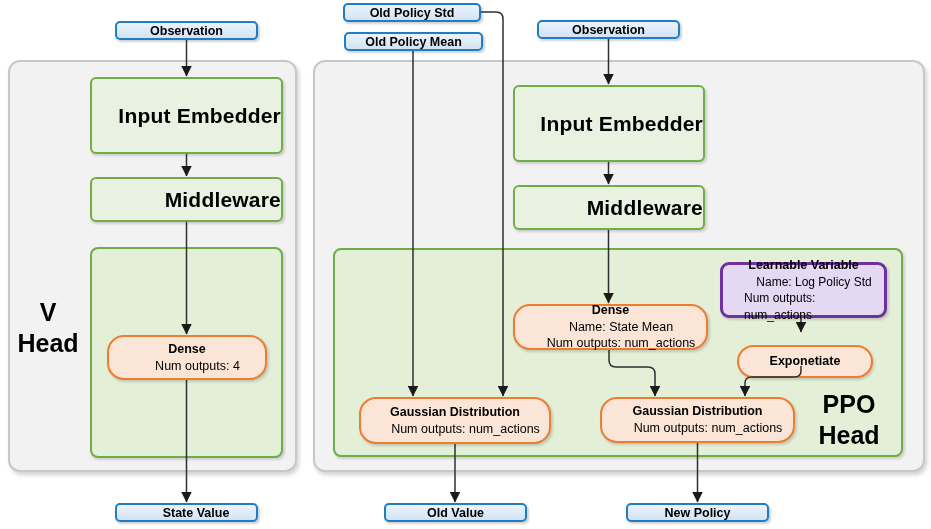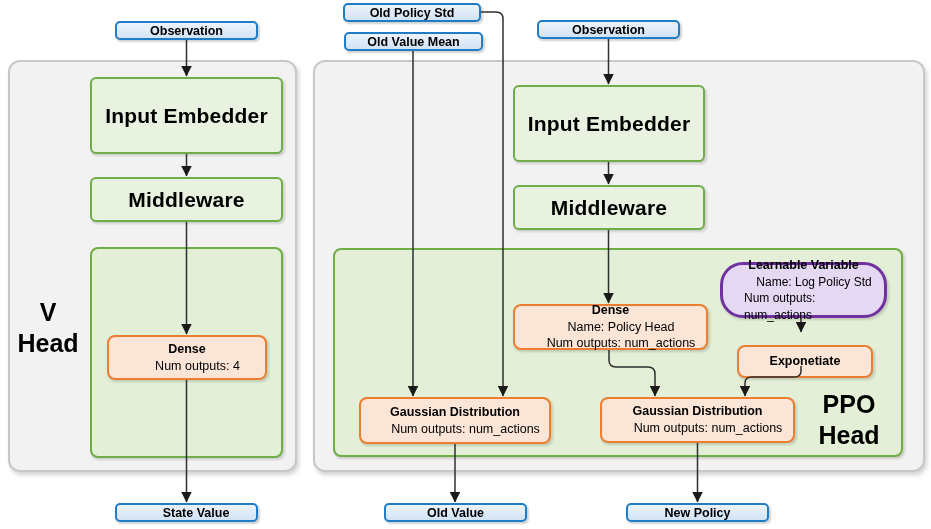--- a/index.html
+++ b/index.html
@@ -11,26 +11,26 @@
   .panel{
     background:#f2f2f2;border:2px solid #c6c9cb;border-radius:12px;
     box-shadow:2px 3px 4px rgba(0,0,0,0.18);
   }
   .green-container{
     background:#e3efd7;border:2.5px solid #6fad46;border-radius:8px;
     box-shadow:1.5px 2px 2.5px rgba(0,0,0,0.15);
   }
   .green-node{
     background:#e9f2e0;border:2.5px solid #6fad46;border-radius:6px;
-    display:flex;align-items:center;justify-content:center;
+    display:flex;align-items:center;justify-content:flex-end;
     font-weight:bold;font-size:21px;letter-spacing:0.2px;
     box-shadow:1.5px 2px 2.5px rgba(0,0,0,0.15);
   }
   .orange-node{
-    background:#fbe5d6;border:2.5px solid #ed7d31;border-radius:8px;
+    background:#fbe5d6;border:2.5px solid #ed7d31;border-radius:17px;
     display:flex;flex-direction:column;align-items:center;justify-content:center;
     box-shadow:1.5px 2px 2.5px rgba(0,0,0,0.15);line-height:1.35;
   }
   .purple-node{
     background:#e5d8f2;border:3px solid #7030a0;border-radius:9px;
     display:flex;flex-direction:column;align-items:center;justify-content:center;
     box-shadow:1.5px 2px 2.5px rgba(0,0,0,0.15);line-height:1.35;
   }
   .blue-node{
     background:linear-gradient(#ecf3fb,#d2e3f5);
@@ -75,38 +75,38 @@
   </div>
   <div class="abs big-label" style="left:8px;top:297px;width:80px;">
     <div>V</div>
     <div>Head</div>
   </div>
 
   <div class="abs blue-node" style="left:343px;top:3px;width:138px;height:19px;">
     <span>Old Policy Std</span>
   </div>
   <div class="abs blue-node" style="left:344px;top:32px;width:139px;height:19px;">
-    <span>Old Value Mean</span>
+    <span>Old Policy Mean</span>
   </div>
   <div class="abs blue-node" style="left:537px;top:20px;width:143px;height:19px;">
     <span>Observation</span>
   </div>
 
   <div class="abs green-node" style="left:513px;top:85px;width:192px;height:77px;">
     <span>Input Embedder</span>
   </div>
   <div class="abs green-node" style="left:513px;top:185px;width:192px;height:45px;">
     <span>Middleware</span>
   </div>
   <div class="abs orange-node" style="left:513px;top:304px;width:195px;height:46px;">
     <span class="node-title">Dense</span>
-    <span class="node-line">Name: Policy Head</span>
+    <span class="node-line">Name: State Mean</span>
     <span class="node-line">Num outputs: num_actions</span>
   </div>
-  <div class="abs purple-node" style="left:720px;top:262px;width:167px;height:56px;border-radius:23px;">
+  <div class="abs purple-node" style="left:720px;top:262px;width:167px;height:56px;">
     <span class="node-title">Learnable Variable</span>
     <span class="node-line" style="font-size:12px;">Name: Log Policy Std</span>
     <span class="node-line" style="font-size:12px;">Num outputs: num_actions</span>
   </div>
   <div class="abs orange-node" style="left:737px;top:333px;width:136px;height:33px;margin-top:12px;">
     <span class="node-title">Exponetiate</span>
   </div>
   <div class="abs orange-node" style="left:359px;top:397px;width:192px;height:47px;">
     <span class="node-title">Gaussian Distribution</span>
     <span class="node-line">Num outputs: num_actions</span>

